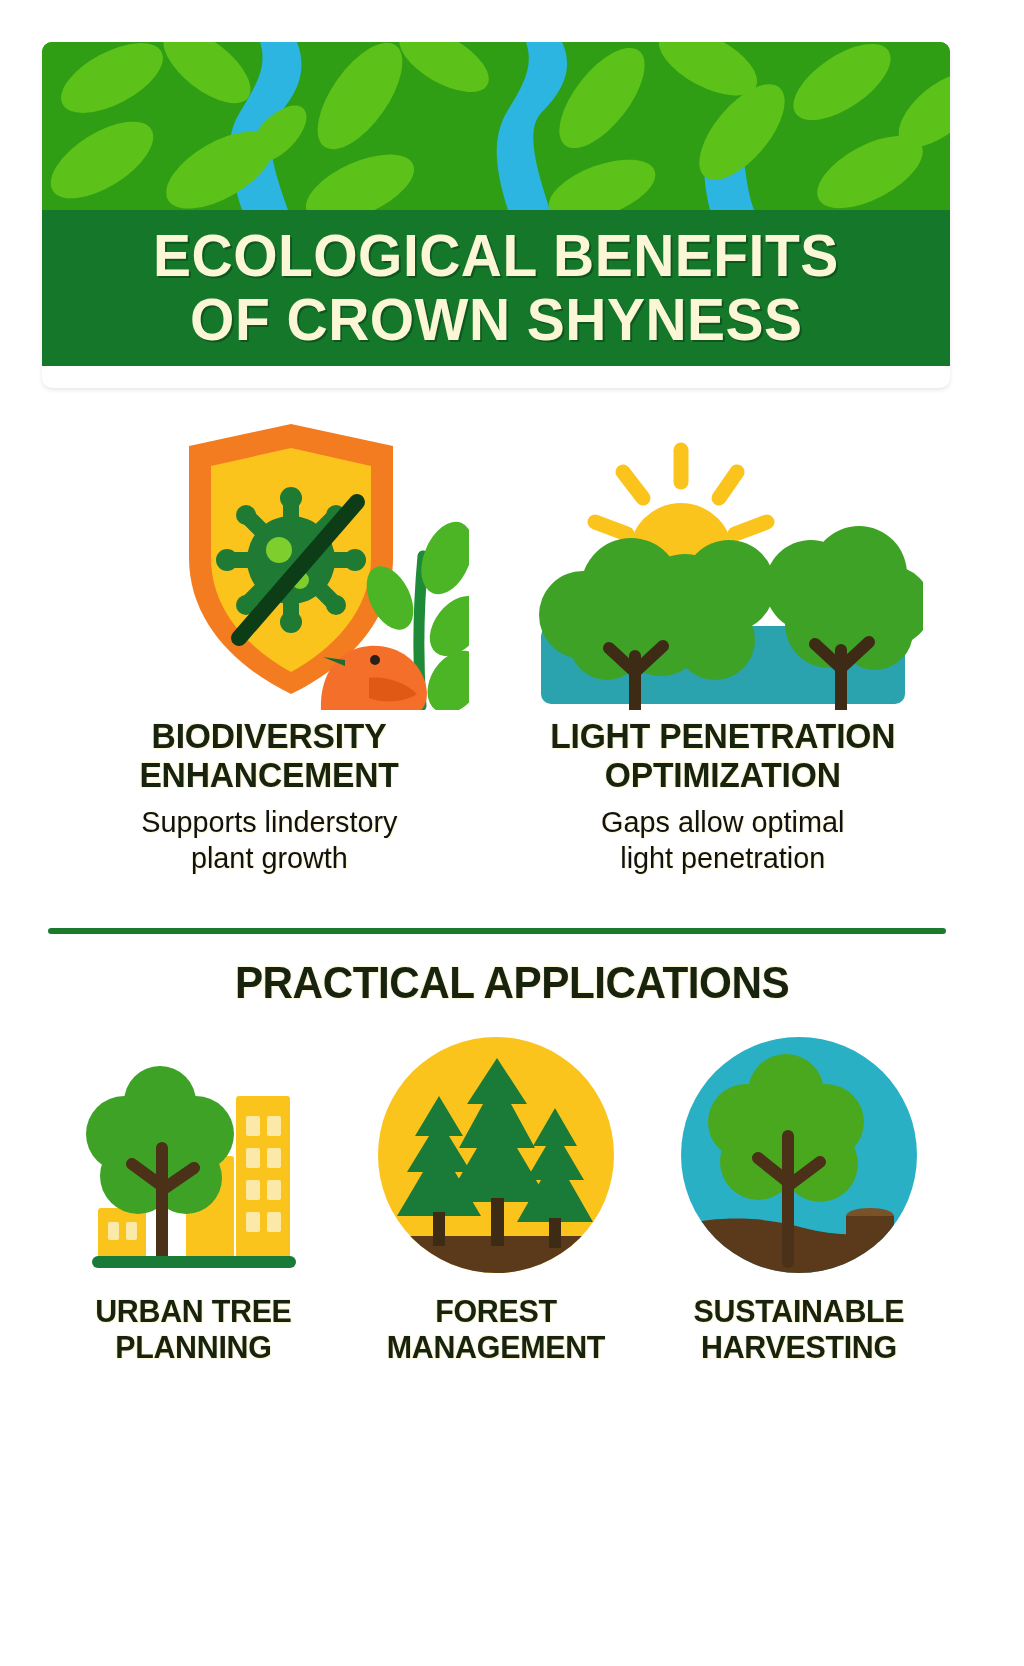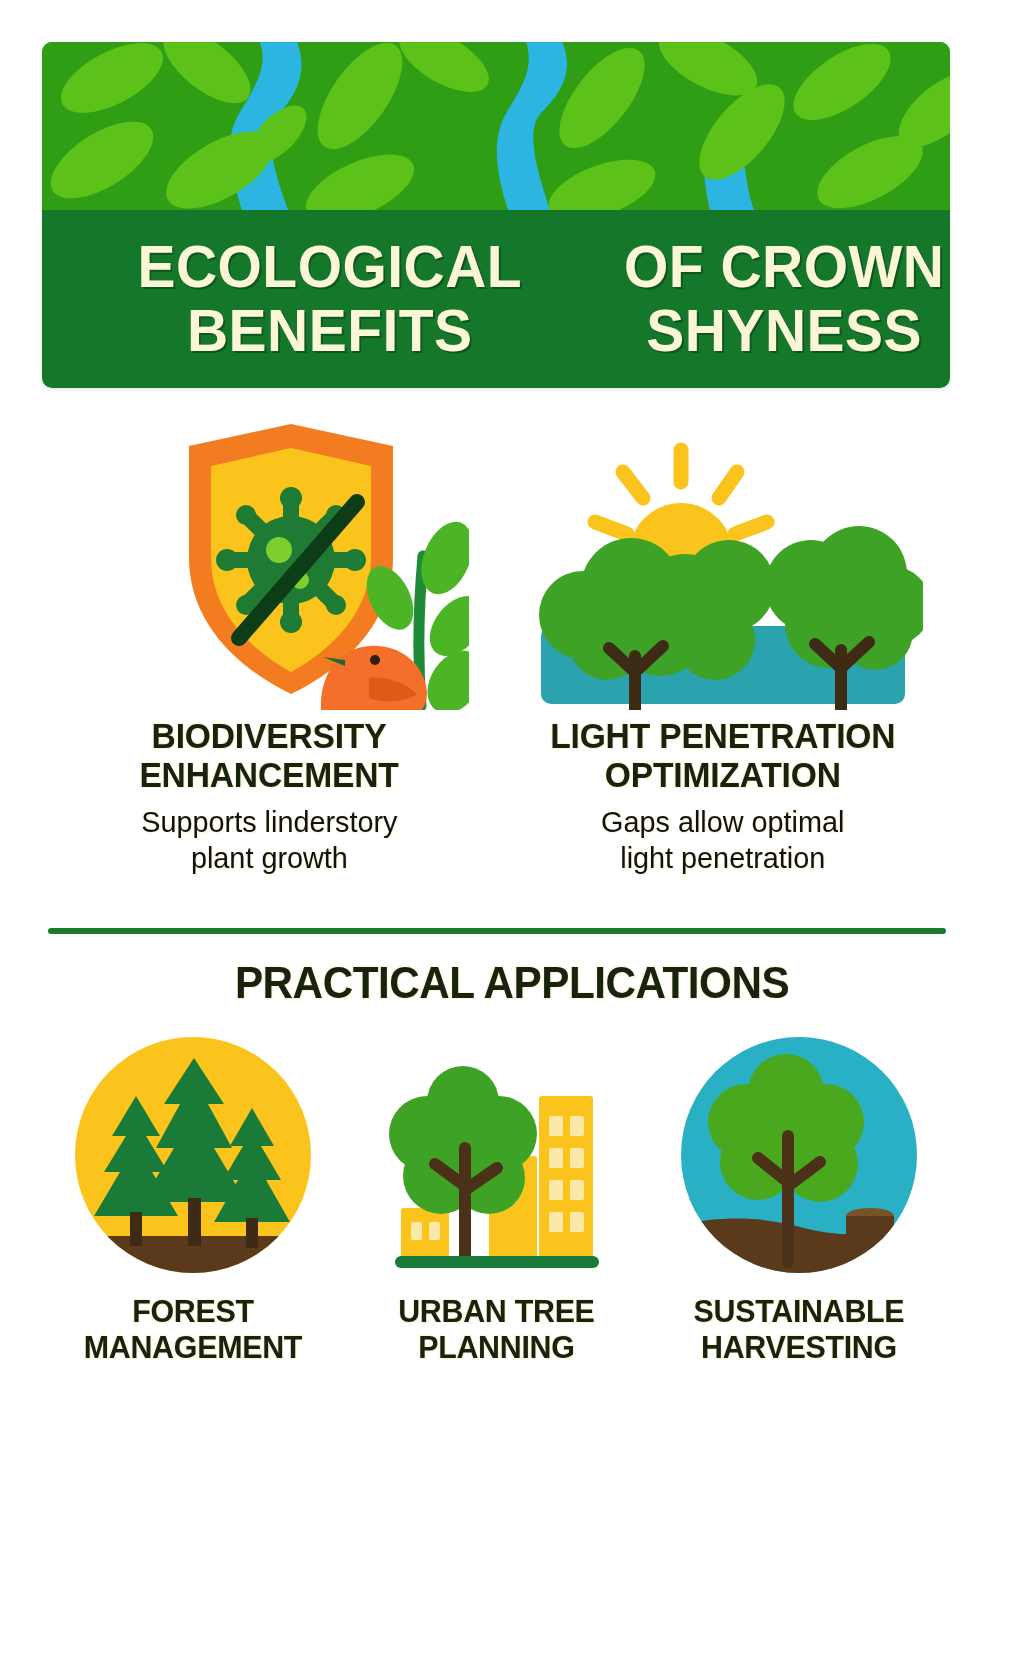--- a/index.html
+++ b/index.html
@@ -40,27 +40,26 @@
     background: #2f9e14;
     overflow: hidden;
   }
   .leaf-band svg { display:block; width:100%; height:100%; }
 
   .title-band {
     position: absolute;
     left: 0;
     top: 168px;
     width: 100%;
-    height: 178px;
+    height: 156px;
     background: #14772a;
     display: flex;
-    flex-direction: row;
+    flex-direction: column;
     align-items: center;
     justify-content: center;
-    padding-left: 48px;
   }
   .title-line {
     color: #fbf6d6;
     font-family: "Liberation Sans", sans-serif;
     font-weight: bold;
     font-size: 60px;
     letter-spacing: 0.5px;
     line-height: 1.06;
     text-align: center;
     text-shadow: 2px 2px 0 rgba(0,0,0,0.28);
@@ -333,56 +332,20 @@
 
   <div class="divider"></div>
 
   <div class="apps-title">PRACTICAL APPLICATIONS</div>
 
   <div class="apps">
 
     <div class="app">
       <div class="app-art">
         <svg viewBox="0 0 250 250" aria-hidden="true">
-          <defs>
-            <clipPath id="clipCircle1">
-                <circle cx="125" cy="125" r="118"></circle>
-              </clipPath>
-          </defs>
-          <circle cx="125" cy="125" r="118" fill="#fbc41d"></circle>
-          <g clip-path="url(#clipCircle1)">
-            <path d="M125 245 C60 245 14 212 14 212 L14 250 L236 250 L236 212 C236 212 190 245 125 245 Z" fill="#5a3a1a"></path>
-            <rect x="10" y="206" width="230" height="60" fill="#5a3a1a"></rect>
-
-            <g fill="#1a7a37">
-              <polygon points="68,66 44,106 58,106 36,142 52,142 26,186 110,186 84,142 100,142 78,106 92,106"></polygon>
-            </g>
-            <rect x="62" y="182" width="12" height="34" fill="#3d2b16"></rect>
-
-            <g fill="#1a7a37">
-              <polygon points="184,78 162,116 175,116 155,150 170,150 146,192 222,192 198,150 213,150 193,116 206,116"></polygon>
-            </g>
-            <rect x="178" y="188" width="12" height="30" fill="#3d2b16"></rect>
-
-            <g fill="#1a7a37">
-              <polygon points="126,28 96,74 112,74 88,118 106,118 74,172 178,172 146,118 164,118 140,74 156,74"></polygon>
-            </g>
-            <rect x="120" y="168" width="13" height="48" fill="#3d2b16"></rect>
-          </g>
-        </svg>
-      </div>
-      <div class="app-title">
-        <div>FOREST</div>
-        <div>MANAGEMENT</div>
-      </div>
-    </div>
-
-    <div class="app">
-      <div class="app-art">
-        <svg viewBox="0 0 250 250" aria-hidden="true">
 
           <rect x="168" y="66" width="54" height="162" rx="3" fill="#fbc41d"></rect>
           <g fill="#fae9a8">
             <rect x="178" y="86" width="14" height="20" rx="2"></rect>
             <rect x="199" y="86" width="14" height="20" rx="2"></rect>
             <rect x="178" y="118" width="14" height="20" rx="2"></rect>
             <rect x="199" y="118" width="14" height="20" rx="2"></rect>
             <rect x="178" y="150" width="14" height="20" rx="2"></rect>
             <rect x="199" y="150" width="14" height="20" rx="2"></rect>
             <rect x="178" y="182" width="14" height="20" rx="2"></rect>
@@ -411,20 +374,56 @@
             <line x1="94" y1="156" x2="64" y2="134"></line>
             <line x1="94" y1="160" x2="126" y2="138"></line>
           </g>
 
           <rect x="24" y="226" width="204" height="12" rx="6" fill="#1a7a37"></rect>
         </svg>
       </div>
       <div class="app-title">
         <div>URBAN TREE</div>
         <div>PLANNING</div>
+      </div>
+    </div>
+
+    <div class="app">
+      <div class="app-art">
+        <svg viewBox="0 0 250 250" aria-hidden="true">
+          <defs>
+            <clipPath id="clipCircle1">
+                <circle cx="125" cy="125" r="118"></circle>
+              </clipPath>
+          </defs>
+          <circle cx="125" cy="125" r="118" fill="#fbc41d"></circle>
+          <g clip-path="url(#clipCircle1)">
+            <path d="M125 245 C60 245 14 212 14 212 L14 250 L236 250 L236 212 C236 212 190 245 125 245 Z" fill="#5a3a1a"></path>
+            <rect x="10" y="206" width="230" height="60" fill="#5a3a1a"></rect>
+
+            <g fill="#1a7a37">
+              <polygon points="68,66 44,106 58,106 36,142 52,142 26,186 110,186 84,142 100,142 78,106 92,106"></polygon>
+            </g>
+            <rect x="62" y="182" width="12" height="34" fill="#3d2b16"></rect>
+
+            <g fill="#1a7a37">
+              <polygon points="184,78 162,116 175,116 155,150 170,150 146,192 222,192 198,150 213,150 193,116 206,116"></polygon>
+            </g>
+            <rect x="178" y="188" width="12" height="30" fill="#3d2b16"></rect>
+
+            <g fill="#1a7a37">
+              <polygon points="126,28 96,74 112,74 88,118 106,118 74,172 178,172 146,118 164,118 140,74 156,74"></polygon>
+            </g>
+            <rect x="120" y="168" width="13" height="48" fill="#3d2b16"></rect>
+          </g>
+        </svg>
+      </div>
+      <div class="app-title">
+        <div>FOREST</div>
+        <div>MANAGEMENT</div>
       </div>
     </div>
 
     <div class="app">
       <div class="app-art">
         <svg viewBox="0 0 250 250" aria-hidden="true">
           <defs>
             <clipPath id="clipCircle3">
                 <circle cx="125" cy="125" r="118"></circle>
               </clipPath>

